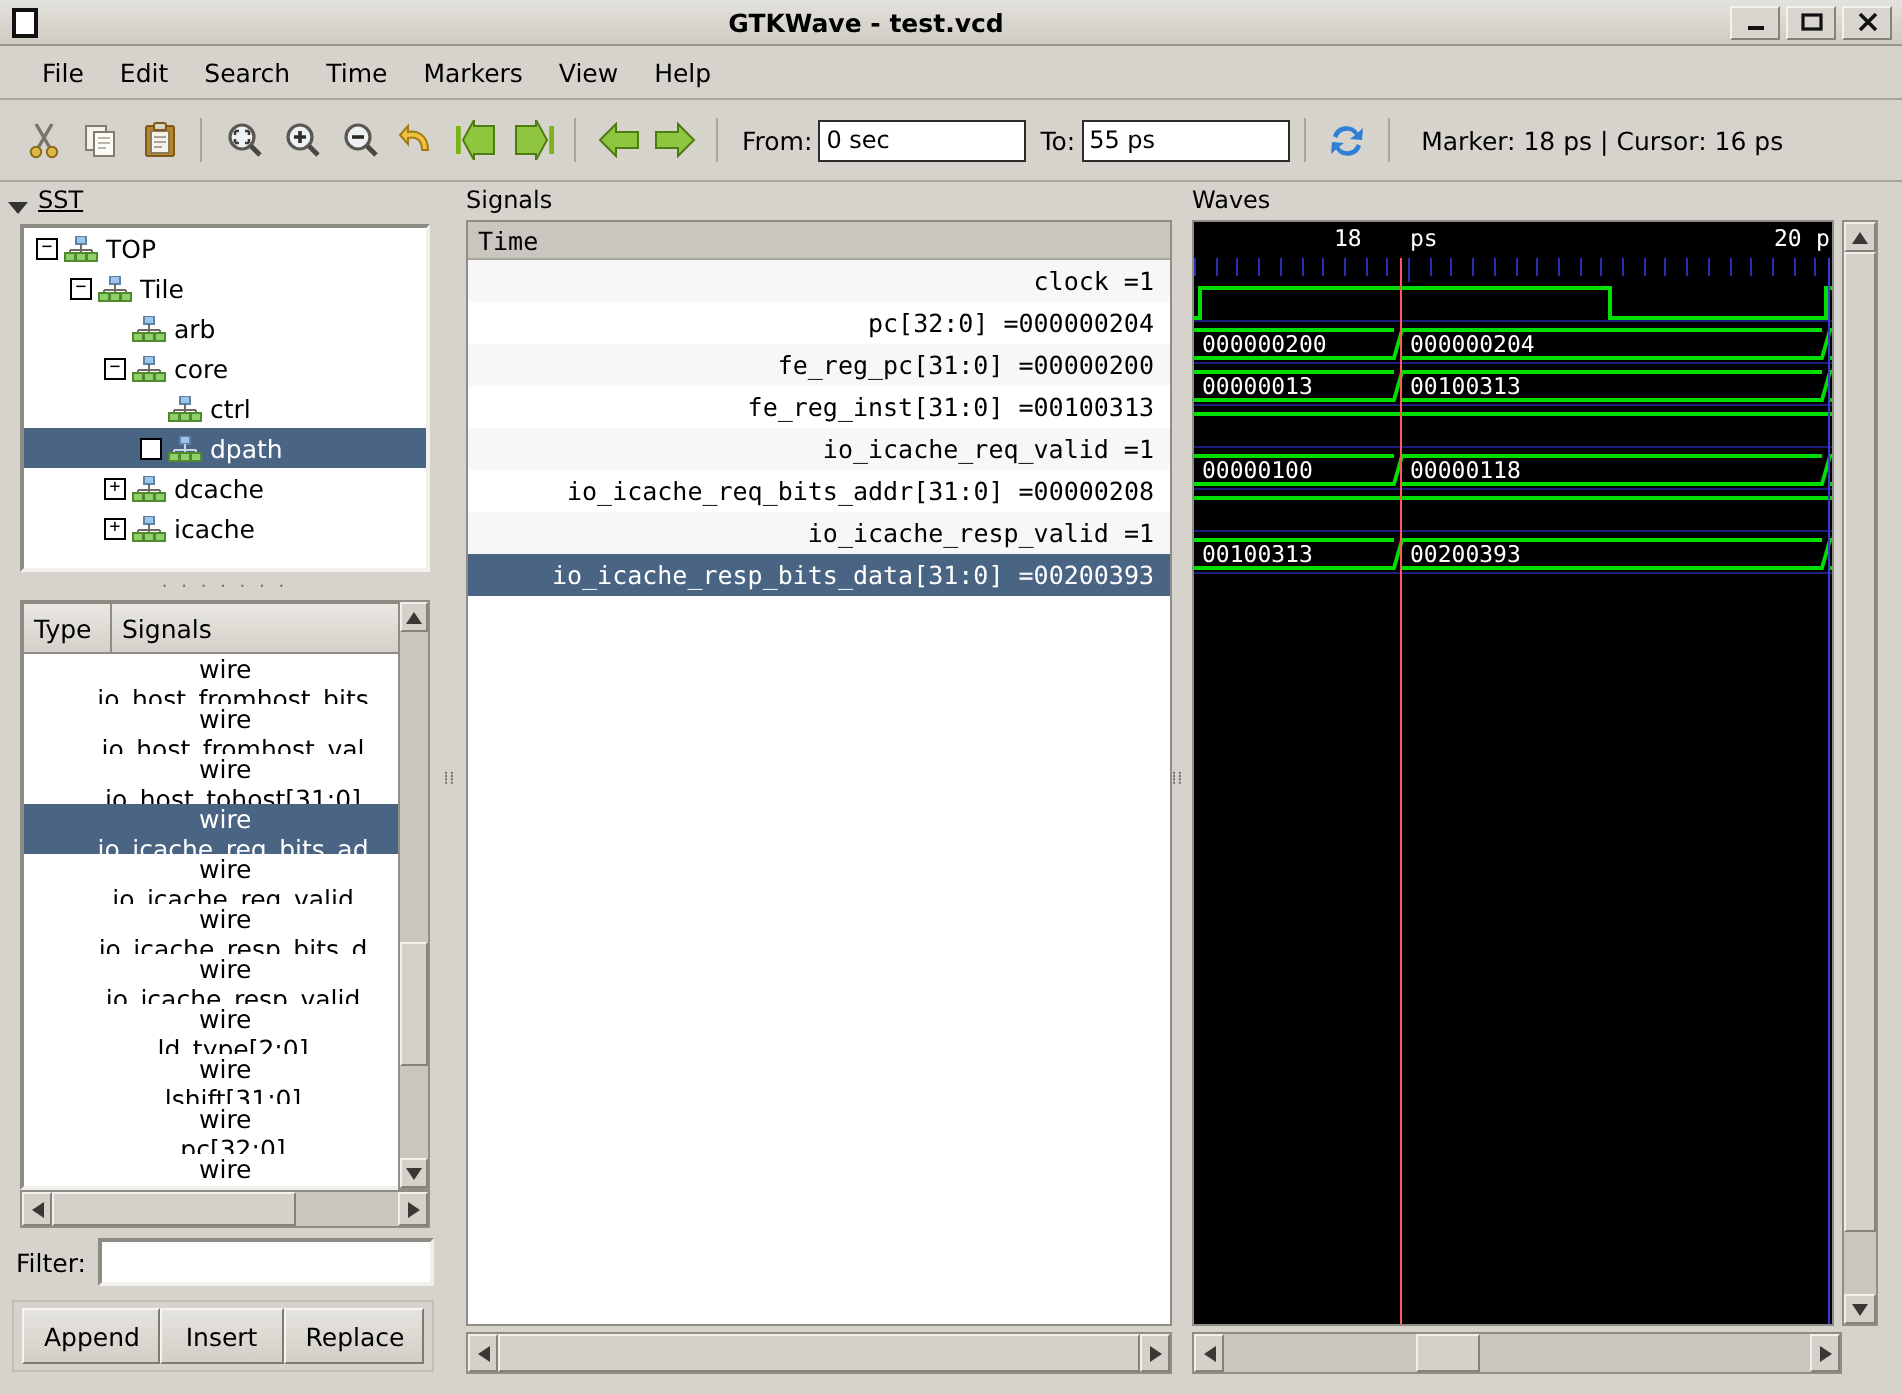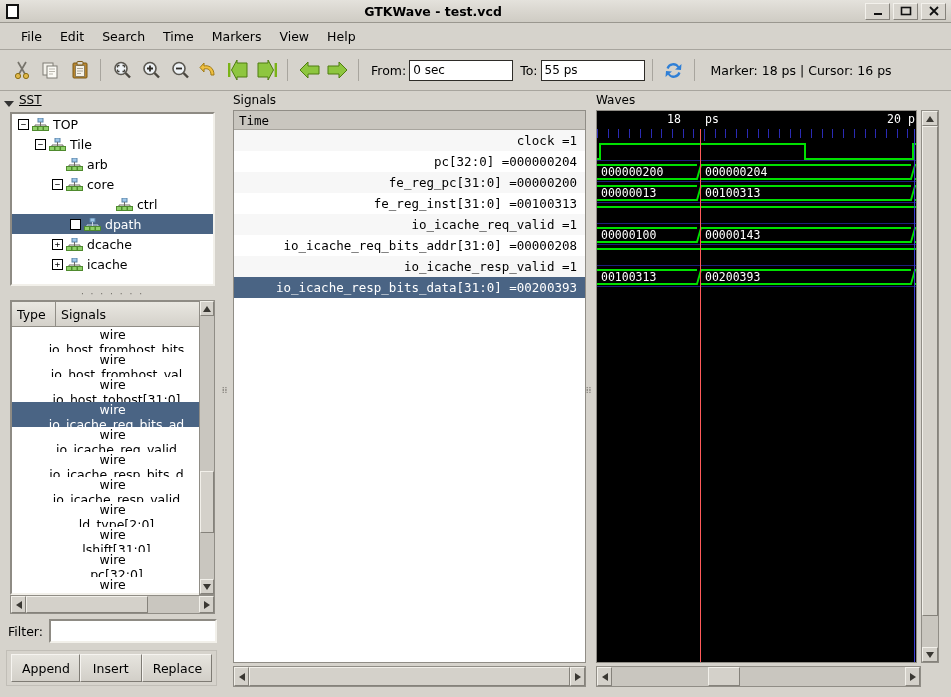--- a/index.html
+++ b/index.html
@@ -458,21 +458,21 @@
             <rect x="6" y="0" width="5" height="4" fill="#9fc6e8" stroke="#5a84a8"></rect>
             <path d="M8.5 4 v3 M3 7 h11 M3 7 v2 M8.5 7 v2 M14 7 v2" stroke="#6e6b64" stroke-width="1"></path>
             <rect x="0.5" y="8.5" width="5" height="4" fill="#8fd06a" stroke="#4f8a2e"></rect>
             <rect x="6" y="8.5" width="5" height="4" fill="#8fd06a" stroke="#4f8a2e"></rect>
             <rect x="11.5" y="8.5" width="5" height="4" fill="#8fd06a" stroke="#4f8a2e"></rect>
           </svg>
       </span>
       <span>core</span>
     </div>
 
-    <div class="tree-row" style="padding-left:90px;">
+    <div class="tree-row" style="padding-left:58px;">
       <span class="expbox none">&nbsp;</span>
       <span class="mod-ico">
         <svg width="17" height="13" viewBox="0 0 17 13">
             <rect x="6" y="0" width="5" height="4" fill="#9fc6e8" stroke="#5a84a8"></rect>
             <path d="M8.5 4 v3 M3 7 h11 M3 7 v2 M8.5 7 v2 M14 7 v2" stroke="#6e6b64" stroke-width="1"></path>
             <rect x="0.5" y="8.5" width="5" height="4" fill="#8fd06a" stroke="#4f8a2e"></rect>
             <rect x="6" y="8.5" width="5" height="4" fill="#8fd06a" stroke="#4f8a2e"></rect>
             <rect x="11.5" y="8.5" width="5" height="4" fill="#8fd06a" stroke="#4f8a2e"></rect>
           </svg>
       </span>
@@ -729,21 +729,21 @@
 
     <div class="wav-row">
       <div class="wav-rowline" style="top:19px;"></div>
       <div class="clk-h" style="left:0; top:2px; width:321px;"></div>
     </div>
 
     <div class="wav-row">
       <div class="wav-rowline" style="top:19px;"></div>
       <div class="bus" style="left:0;    width:100px;">00000100</div>
       <div class="bus-edge-l" style="left:101px;"></div>
-      <div class="bus" style="left:104px; width:210px;">00000143</div>
+      <div class="bus" style="left:104px; width:210px;">00000118</div>
       <div class="bus-edge-l" style="left:315px;"></div>
       <div class="bus" style="left:318px; width:6px;">0000</div>
     </div>
 
     <div class="wav-row">
       <div class="wav-rowline" style="top:19px;"></div>
       <div class="clk-h" style="left:0; top:2px; width:321px;"></div>
     </div>
 
     <div class="wav-row">

